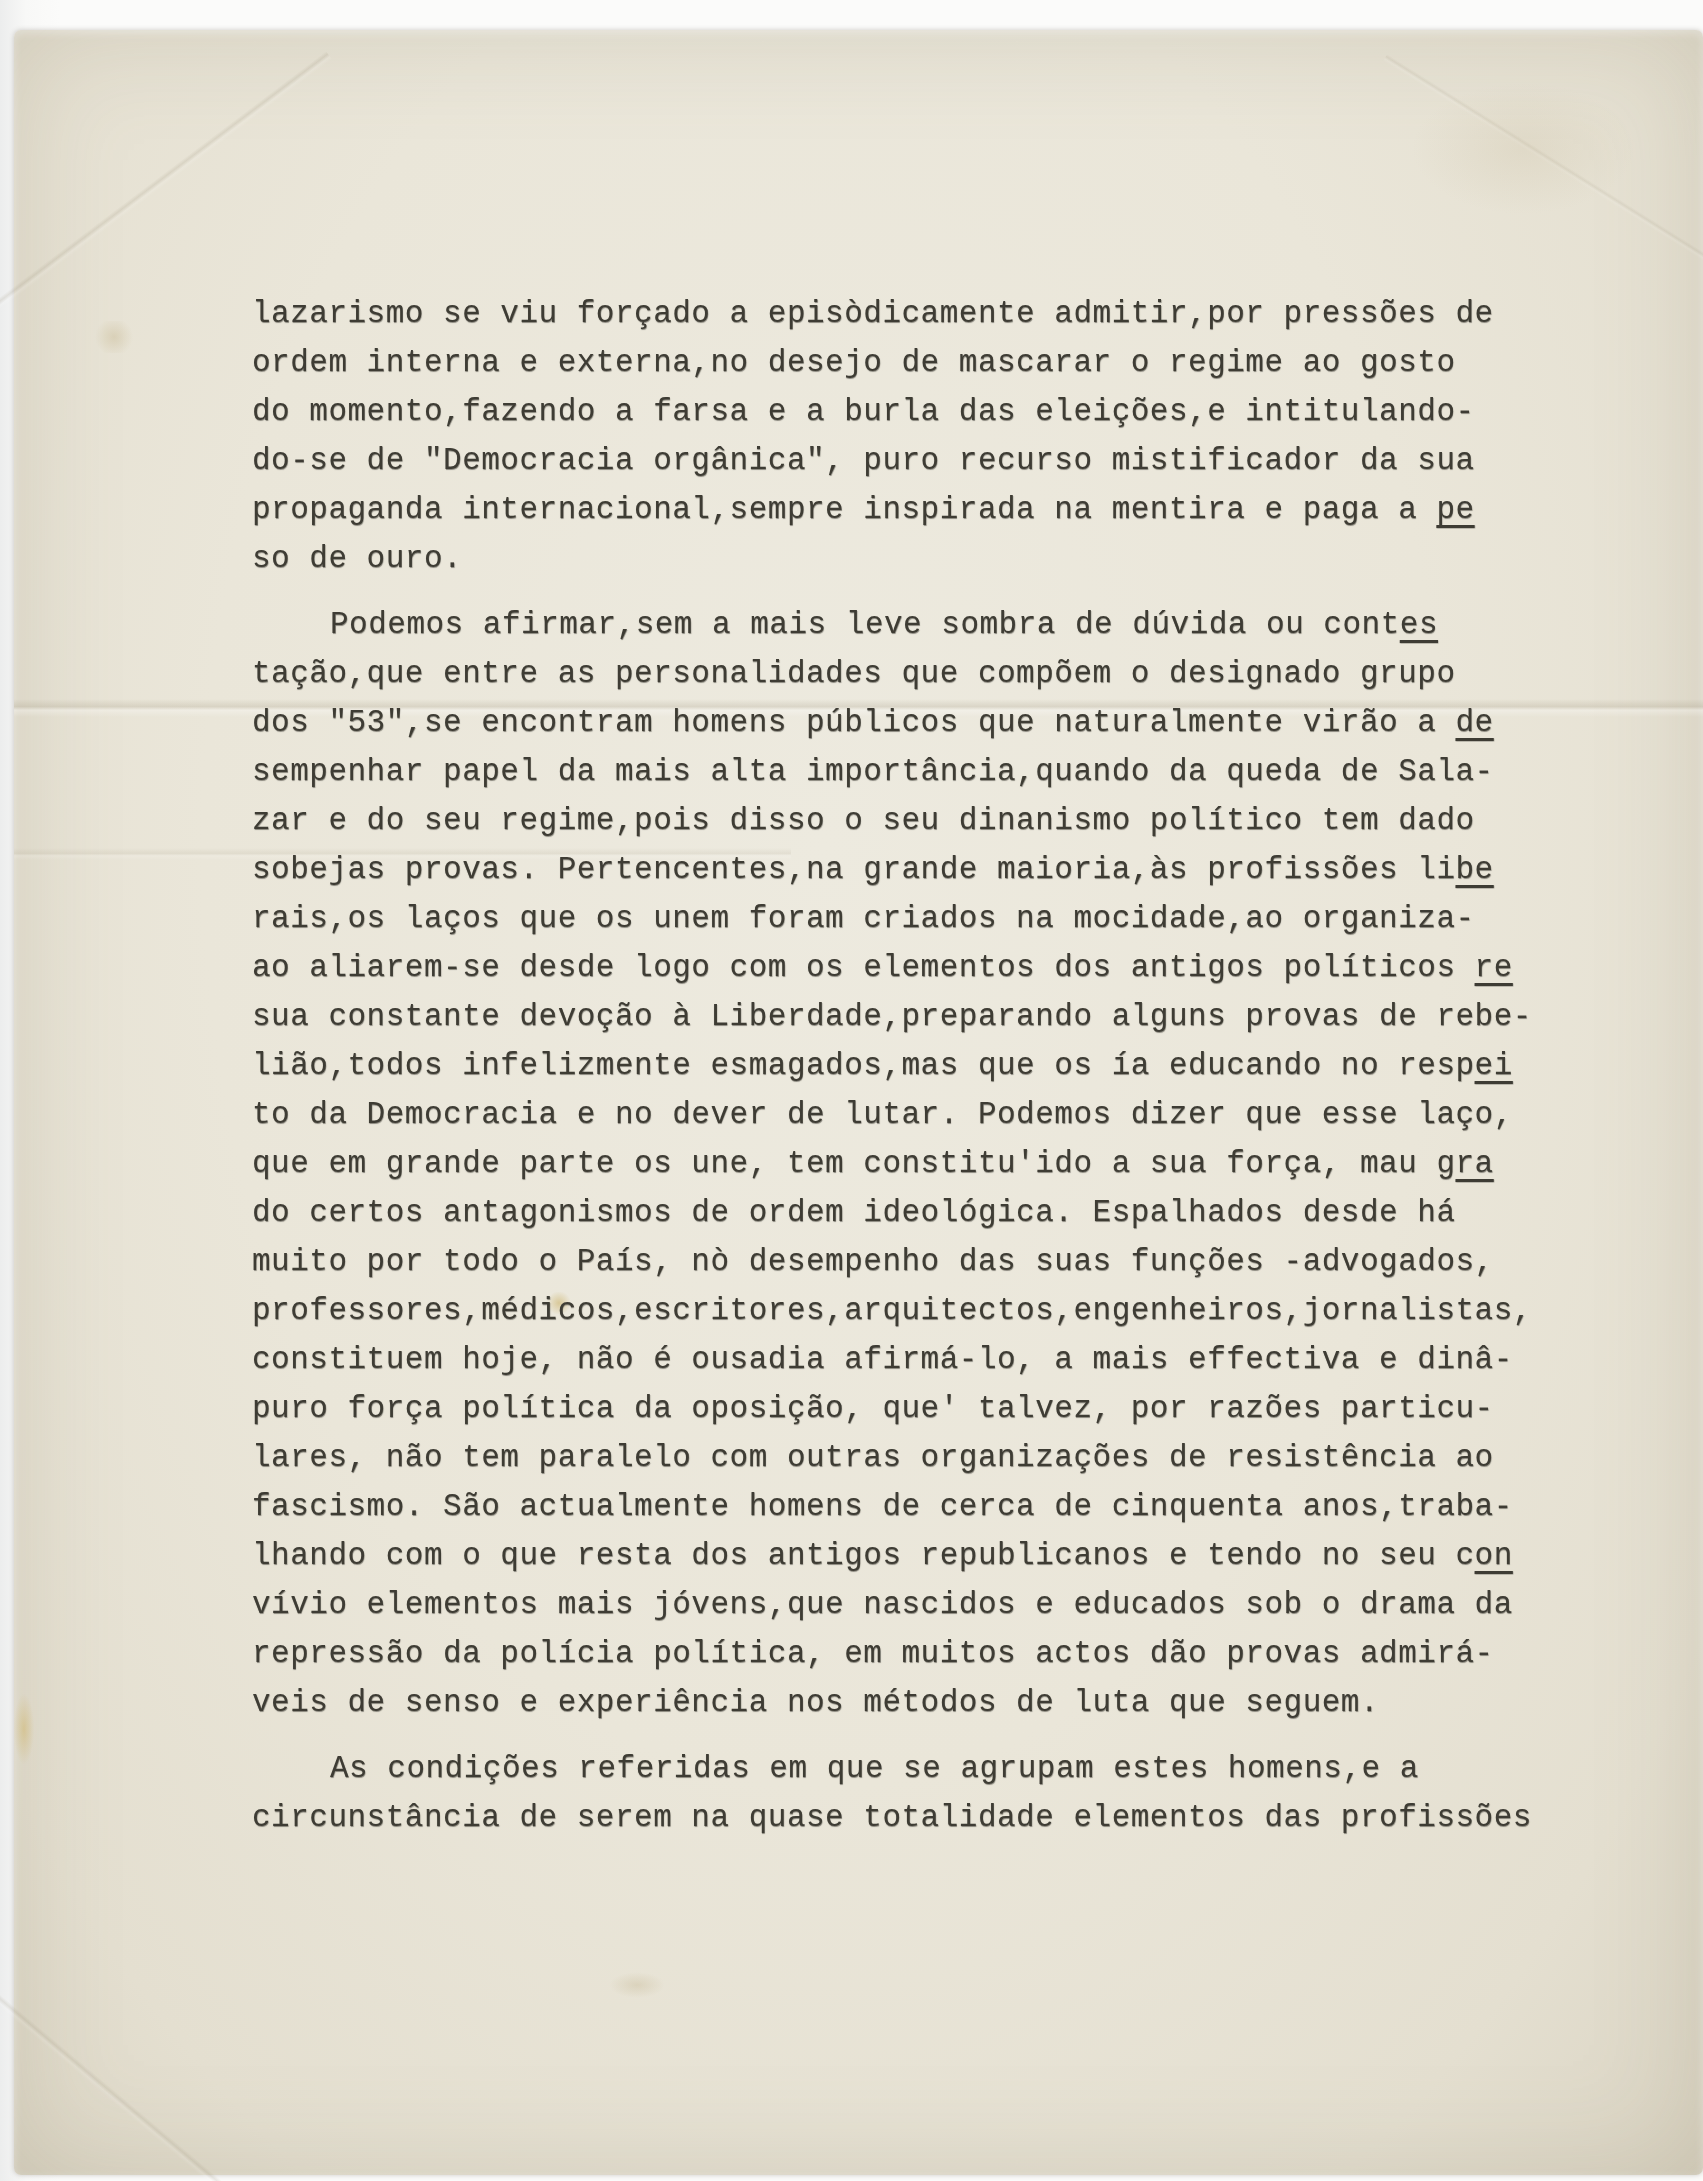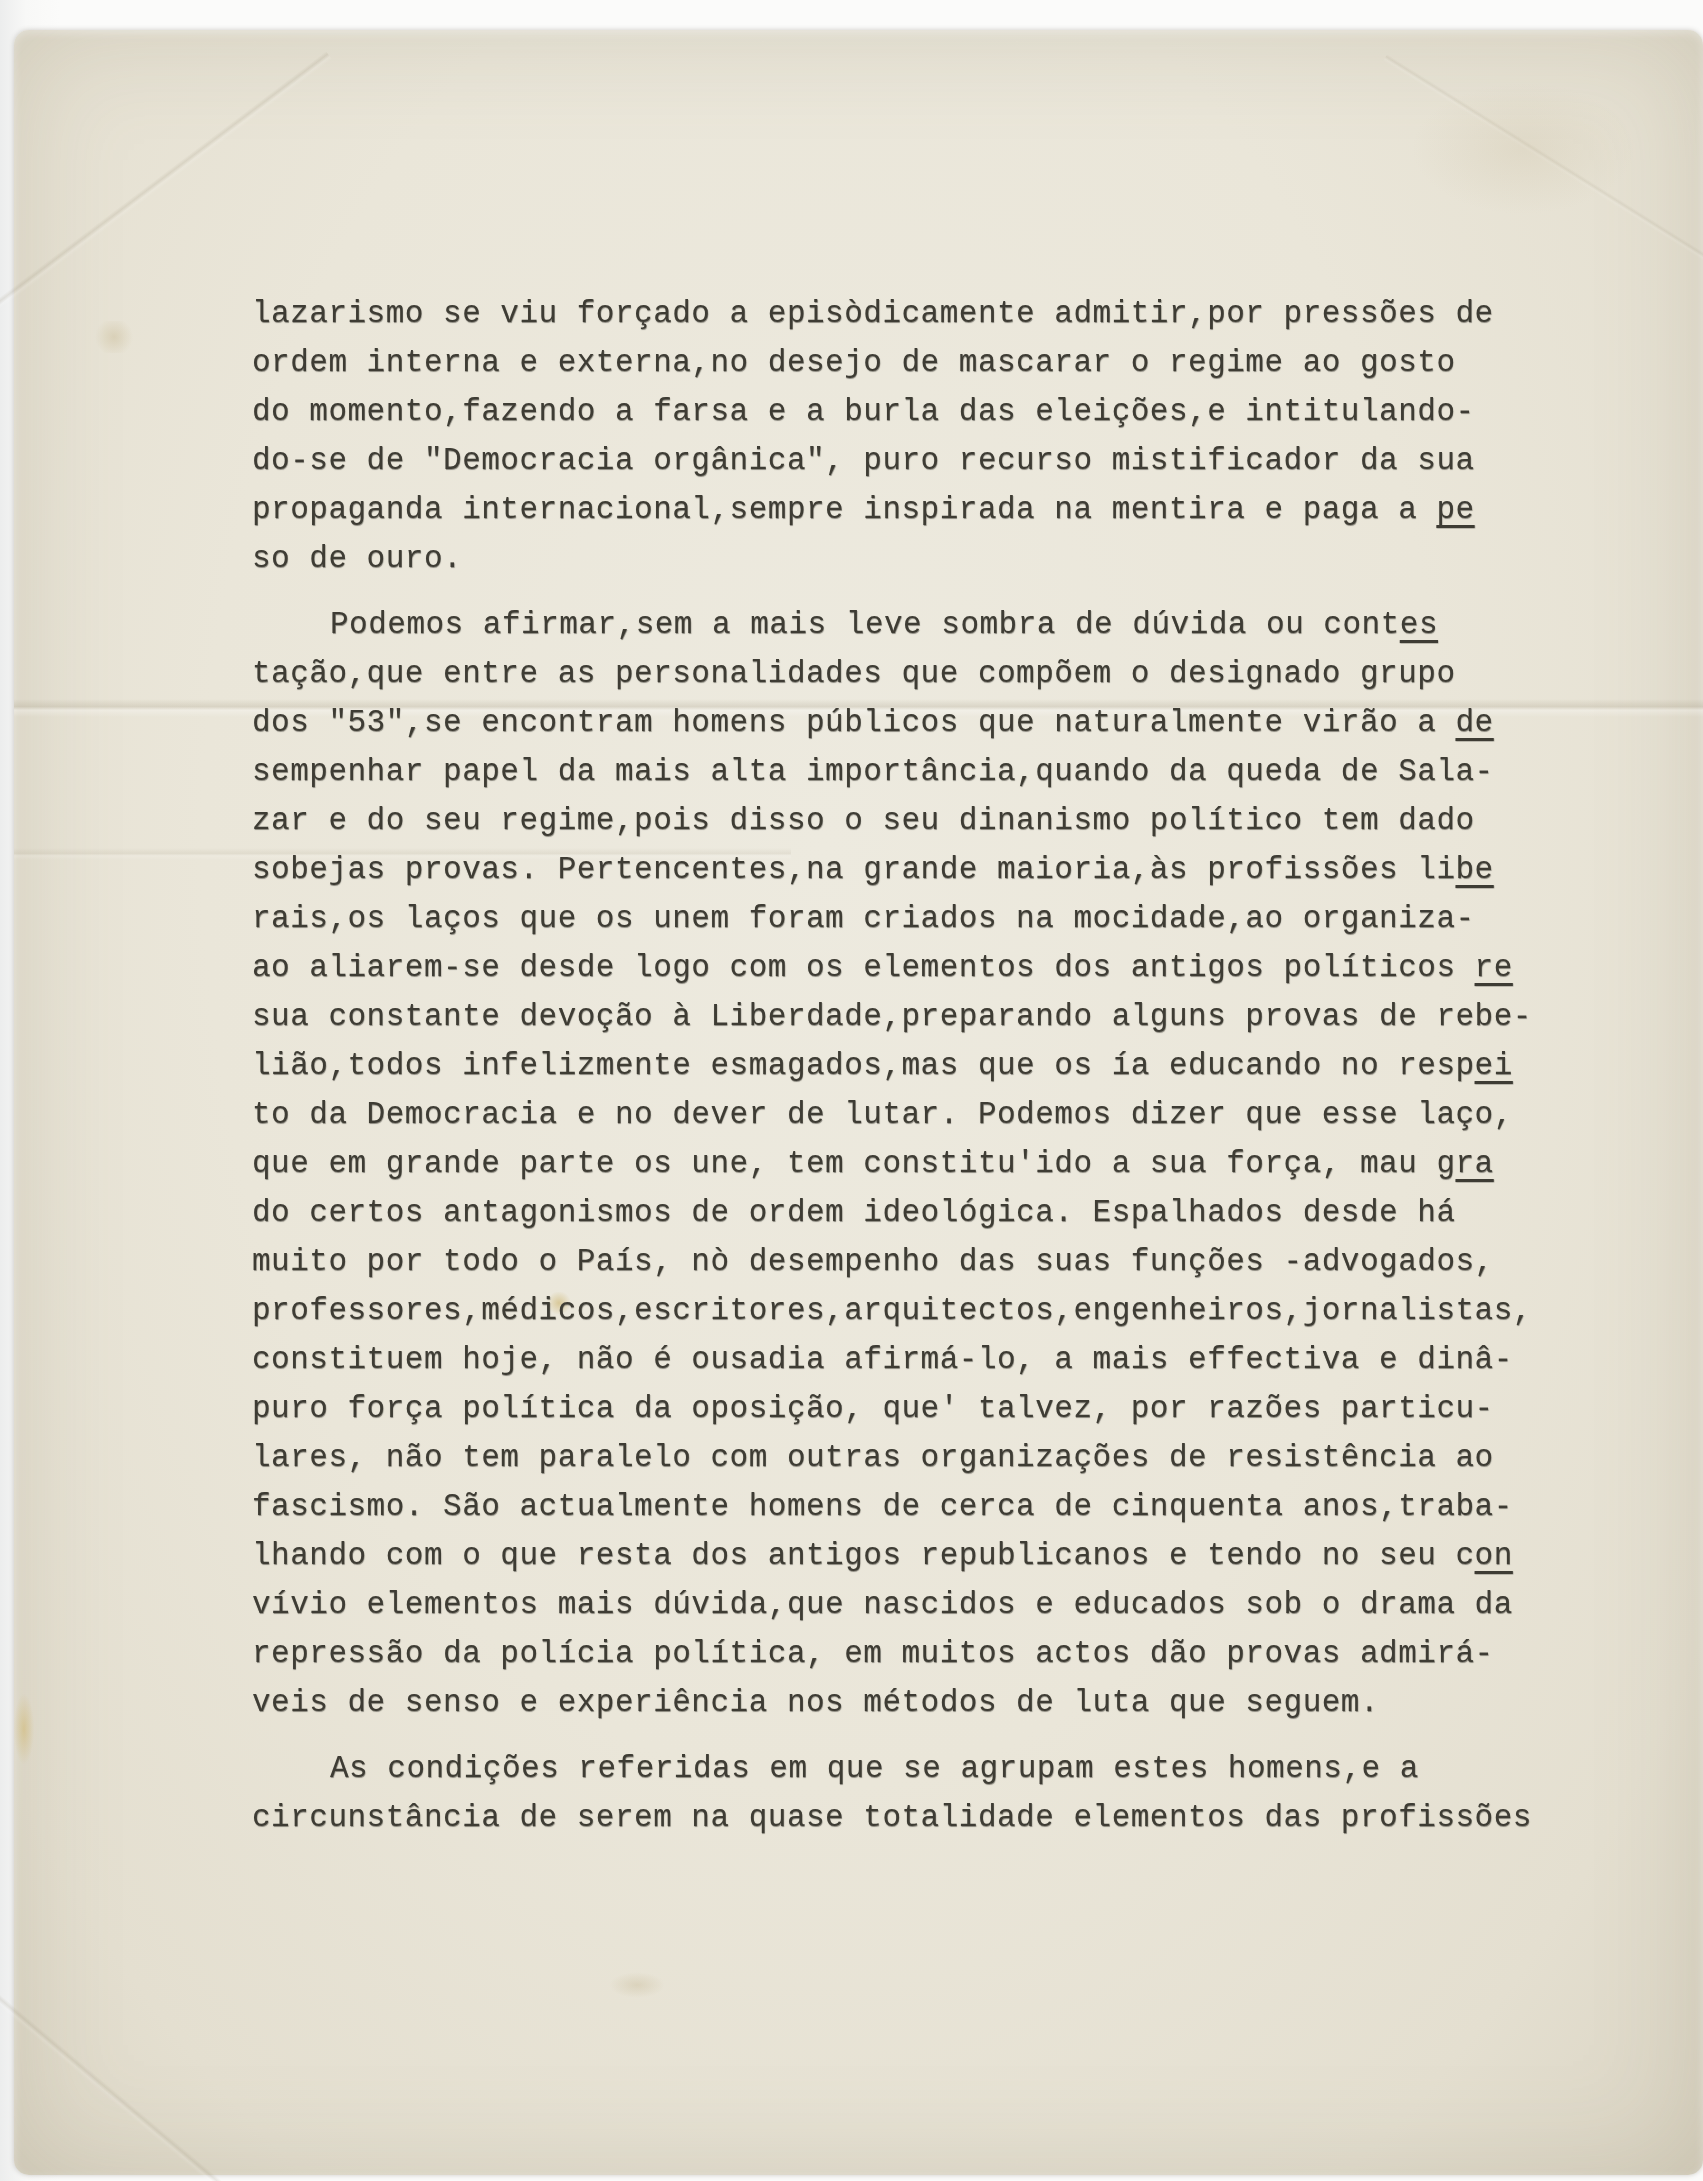--- a/index.html
+++ b/index.html
@@ -20,21 +20,21 @@
   
   .paper {
     position: absolute;
     left: 14px; top: 30px; right: 0; bottom: 6px;
     background:
       radial-gradient(ellipse at 48% 38%, #edeadf 0%, #eae6d9 50%, #e4dfd0 82%, #dad4c3 100%);
     box-shadow:
       inset 0 0 109px rgba(138, 126, 98, 0.22),
       inset 0 3px 8px rgba(255, 255, 255, 0.55),
       0 0 5px rgba(70, 65, 50, 0.25);
-    border-radius: 15px;
+    border-radius: 7px;
   }
   
   .crease, .stain { position: absolute; pointer-events: none; }
   .crease-h1 {
     left: 0; right: 0; top: 669px; height: 18px; opacity: .55;
     background: linear-gradient(180deg, rgba(120,110,88,0) 0%, rgba(150,140,116,.38) 42%,
                 rgba(255,255,255,.55) 62%, rgba(255,255,255,0) 100%);
   }
   .crease-h2 {
     left: 0; width: 46%; top: 818px; height: 12px; opacity: .3;
@@ -125,21 +125,21 @@
           <span class="line">to da Democracia e no dever de lutar. Podemos dizer que esse laço,</span>
           <span class="line">que em grande parte os une, tem constitu'ido a sua força, mau g<u>ra</u></span>
           <span class="line">do certos antagonismos de ordem ideológica. Espalhados desde há</span>
           <span class="line">muito por todo o País, nò desempenho das suas funções -advogados,</span>
           <span class="line">professores,médicos,escritores,arquitectos,engenheiros,jornalistas,</span>
           <span class="line">constituem hoje, não é ousadia afirmá-lo, a mais effectiva e dinâ-</span>
           <span class="line">puro força política da oposição, que' talvez, por razões particu-</span>
           <span class="line">lares, não tem paralelo com outras organizações de resistência ao</span>
           <span class="line">fascismo. São actualmente homens de cerca de cinquenta anos,traba-</span>
           <span class="line">lhando com o que resta dos antigos republicanos e tendo no seu c<u>on</u></span>
-          <span class="line">vívio elementos mais dúvida,que nascidos e educados sob o drama da</span>
+          <span class="line">vívio elementos mais jóvens,que nascidos e educados sob o drama da</span>
           <span class="line">repressão da polícia política, em muitos actos dão provas admirá-</span>
           <span class="line">veis de senso e experiência nos métodos de luta que seguem.</span>
         </p>
         <p class="para indent">
           <span class="line">As condições referidas em que se agrupam estes homens,e a</span>
           <span class="line">circunstância de serem na quase totalidade elementos das profissões</span>
         </p>
       </main>
   </div>
 </div>

